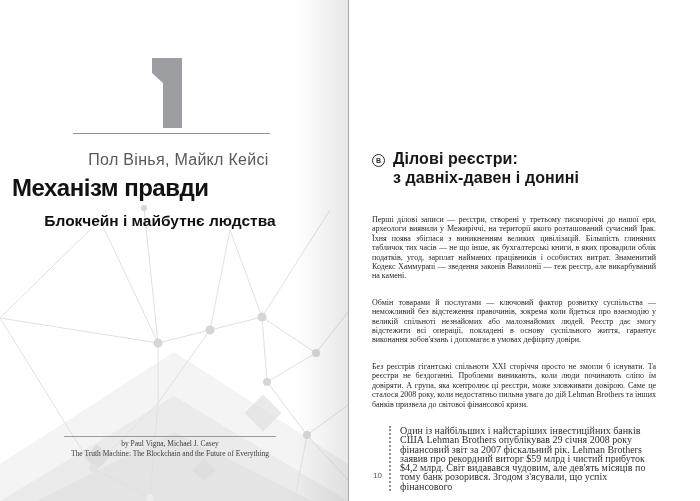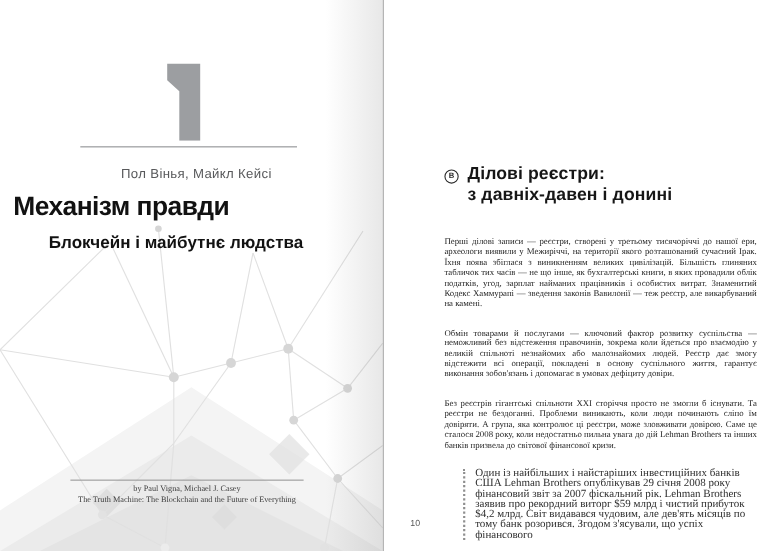--- a/index.html
+++ b/index.html
@@ -16,32 +16,32 @@
     background:linear-gradient(to right,rgba(110,110,110,0) 0%,rgba(110,110,110,0.16) 100%);pointer-events:none;}
   .spine-line{position:absolute;left:348px;top:0;width:1px;height:501px;background:#a6a6a6;}
   .spine-shadow-right{position:absolute;left:349px;top:0;width:44px;height:501px;
     background:linear-gradient(to right,rgba(110,110,110,0.14) 0%,rgba(110,110,110,0) 100%);pointer-events:none;}
 
   
   .network-graphic{position:absolute;left:0;top:200px;}
   .chapter-number-svg{position:absolute;left:150px;top:57px;}
   .chapter-rule{position:absolute;left:73px;top:133px;width:197px;height:1px;background:#8f9193;}
   .authors{position:absolute;left:0;top:151px;width:357px;text-align:center;
-    font-size:12px;color:#58595b;letter-spacing:0.3px;}
+    font-size:16px;color:#58595b;letter-spacing:0.3px;}
   .cover-title{position:absolute;left:0;top:172px;width:348px;text-align:left;
     font-size:24px;font-weight:700;color:#121212;letter-spacing:-0.5px;line-height:32px;padding-left:12px;}
   .cover-subtitle{position:absolute;left:0;top:212px;width:320px;text-align:center;
     font-size:15.5px;font-weight:700;color:#121212;}
   .source-caption{position:absolute;left:64px;top:436px;width:212px;border-top:1px solid #9a9a9a;
     padding-top:2px;text-align:center;font-family:"Liberation Serif",serif;font-size:7.5px;
     line-height:9.5px;color:#3c3c3c;}
   .source-caption span{display:block;}
 
   
-  .right-content{position:absolute;left:404px;top:150px;width:284px;}
+  .right-content{position:absolute;left:372px;top:150px;width:284px;}
   .heading-row{display:flex;align-items:flex-start;}
   .section-marker{flex:0 0 auto;width:11px;height:11px;border:1px solid #2a2a2a;border-radius:50%;
     display:flex;align-items:center;justify-content:center;font-size:7px;font-weight:700;color:#2a2a2a;
     margin-top:4px;margin-right:8px;}
   .section-heading{font-size:16px;font-weight:700;color:#161616;line-height:18.5px;letter-spacing:0.1px;}
   .section-heading span{display:block;}
   .body-copy{margin-top:28px;}
   .body-copy p{margin:0 0 17px 0;font-family:"Liberation Serif",serif;font-size:8px;line-height:9.4px;
     color:#262626;text-align:justify;}
   .note-block{margin-left:17px;border-left:2px dotted #8f8f8f;padding-left:9px;width:252px;

